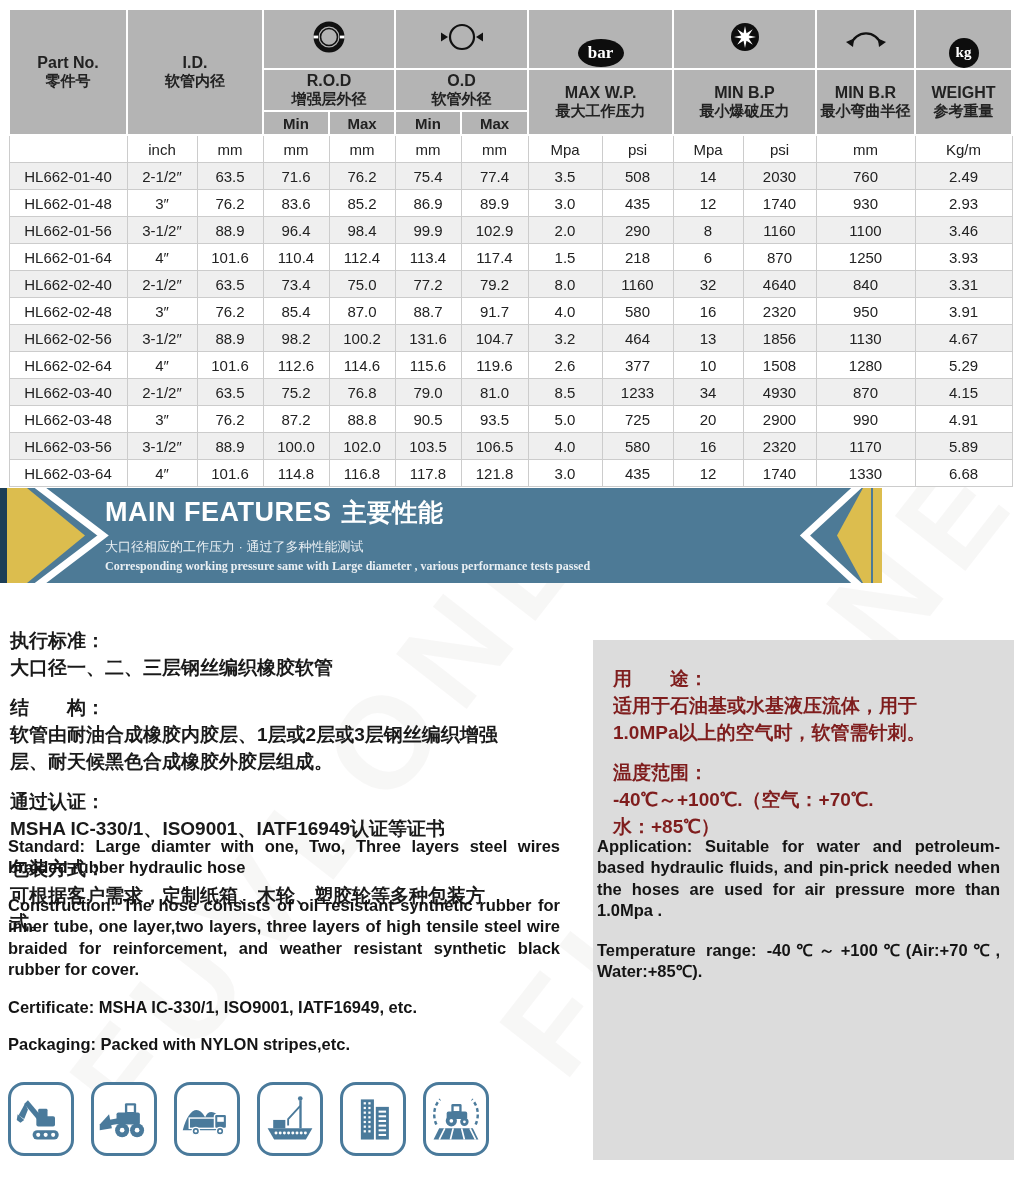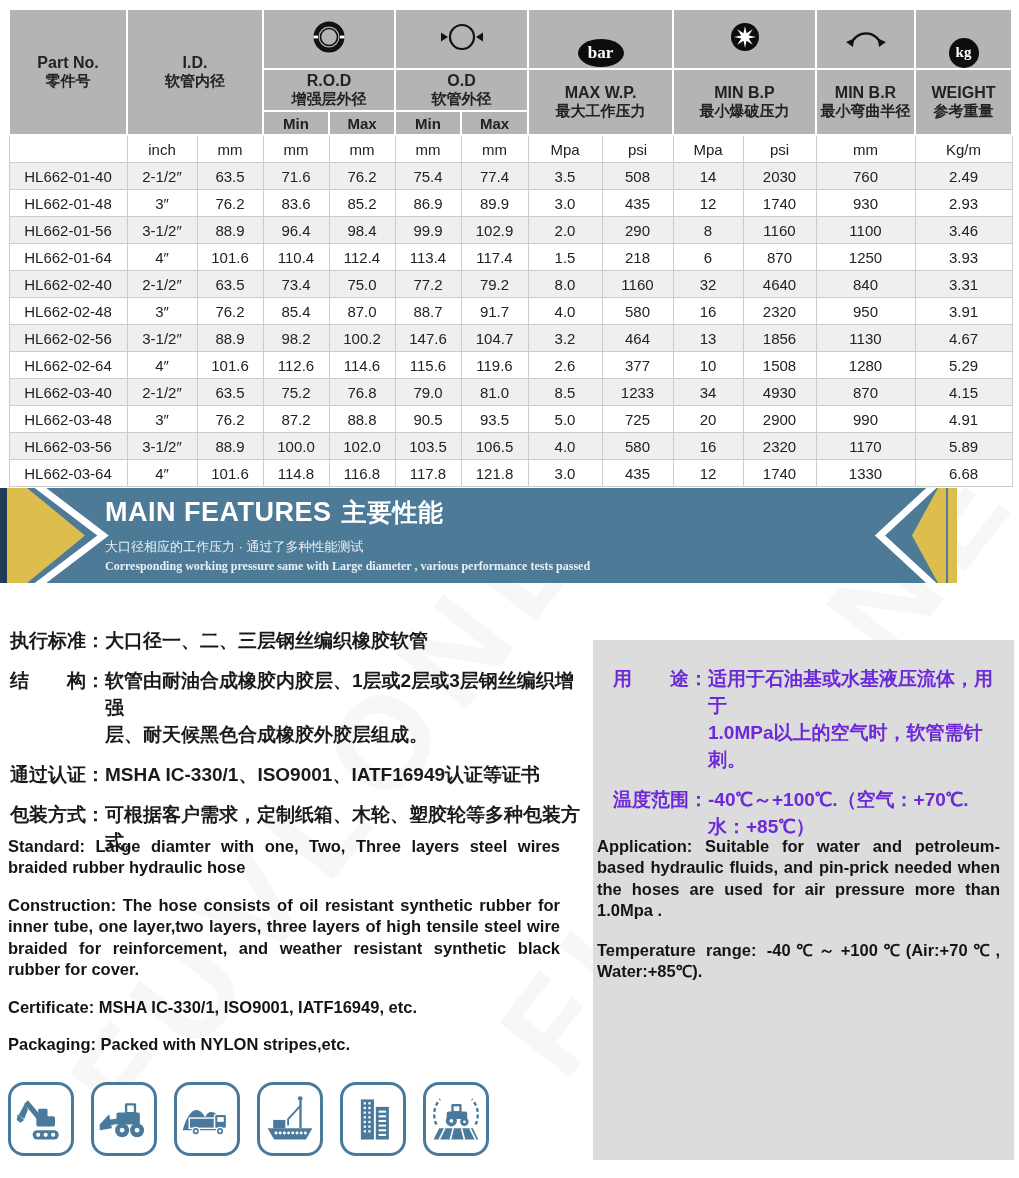--- a/index.html
+++ b/index.html
@@ -27,41 +27,41 @@
                        font-size:15px;color:#222;height:26px;padding:0;overflow:hidden;}
   .spec-table tbody tr.alt td{background:#efefef;}
   .units-row td{background:#ffffff;}
 
   .badge{display:inline-block;background:#0d0d0d;color:#fff;
          font-family:"Liberation Serif",serif;font-weight:bold;text-align:center;margin-top:28px;}
   .badge-bar{width:46px;height:28px;border-radius:50%;font-size:17px;line-height:27px;}
   .badge-kg{width:30px;height:30px;border-radius:50%;font-size:15px;line-height:29px;}
 
   
-  .banner{position:absolute;left:0;top:488px;width:957px;height:95px;background:#4d7a96;}
+  .banner{position:absolute;left:0;top:488px;width:882px;height:95px;background:#4d7a96;}
   .banner-decor{position:absolute;top:0;height:95px;}
   .decor-left{left:0;}
   .decor-right{right:0;}
   .banner-text{position:absolute;left:105px;top:8px;color:#fff;}
   .banner-title{font-size:27px;font-weight:bold;letter-spacing:0.5px;}
   .banner-title .zh{margin-left:10px;font-size:25px;}
   .banner-zh{font-size:13px;margin-top:9px;color:#e9eff3;}
   .banner-en{font-family:"Liberation Serif",serif;font-weight:bold;font-size:12px;
              margin-top:3px;color:#e9eff3;}
 
   
   .specs-zh{position:absolute;left:10px;top:628px;width:575px;font-size:19px;
             font-weight:600;color:#1a1a1a;}
-  .spec-row{display:flex;margin-bottom:13px;line-height:1.42;}
+  .spec-row{display:flex;margin-bottom:13px;line-height:1.42;flex-direction:column;}
   .spec-label{flex:0 0 auto;white-space:pre;}
   .spec-text{flex:1;white-space:pre-line;}
 
   .right-panel{position:absolute;left:593px;top:640px;width:421px;height:520px;background:#dcdcdc;}
   .panel-zh{position:absolute;left:20px;top:26px;right:12px;font-size:19px;
-            font-weight:600;color:#6d28d9;}
+            font-weight:600;color:#7f1d1d;}
   .panel-en{position:absolute;left:4px;top:196px;right:14px;}
 
   .specs-en{position:absolute;left:8px;top:836px;width:552px;}
   .en-par{font-size:16.5px;font-weight:bold;color:#141414;line-height:1.3;
           text-align:justify;margin:0 0 16px 0;}
   .panel-en .en-par{margin-bottom:18px;}
 
   
   .app-icons{position:absolute;left:8px;top:1082px;display:flex;gap:17px;}
   .app-icon{width:66px;height:74px;border:3px solid #4a7a9b;border-radius:16px;
@@ -275,21 +275,21 @@
           <td>2320</td>
           <td>950</td>
           <td>3.91</td>
         </tr>
         <tr class="alt">
           <td>HL662-02-56</td>
           <td>3-1/2″</td>
           <td>88.9</td>
           <td>98.2</td>
           <td>100.2</td>
-          <td>147.6</td>
+          <td>131.6</td>
           <td>104.7</td>
           <td>3.2</td>
           <td>464</td>
           <td>13</td>
           <td>1856</td>
           <td>1130</td>
           <td>4.67</td>
         </tr>
         <tr>
           <td>HL662-02-64</td>

